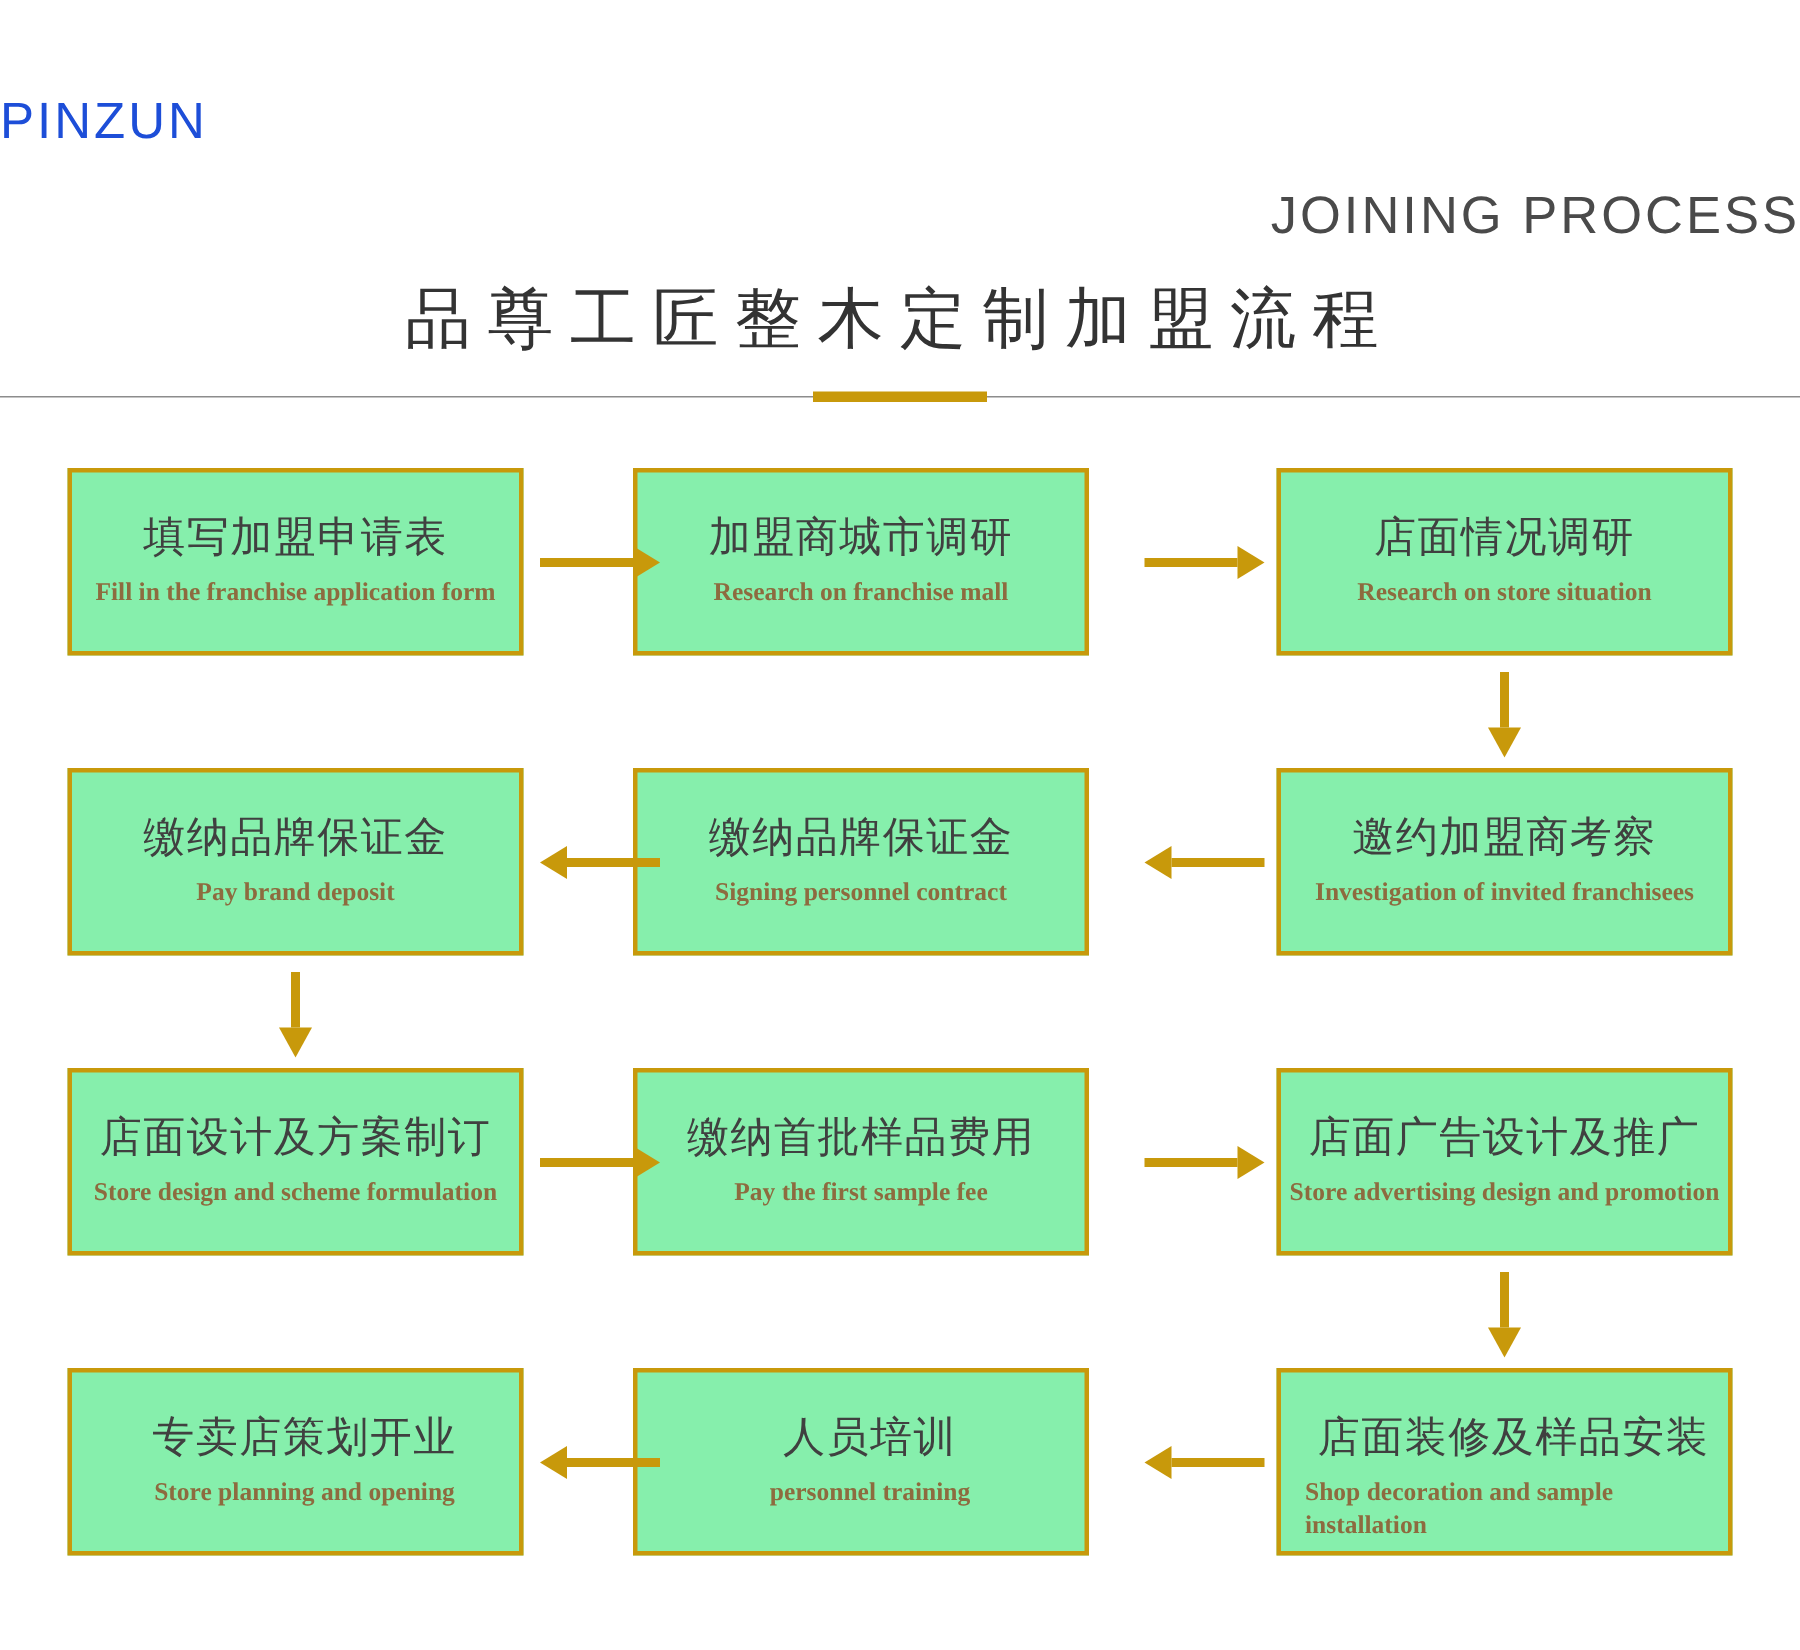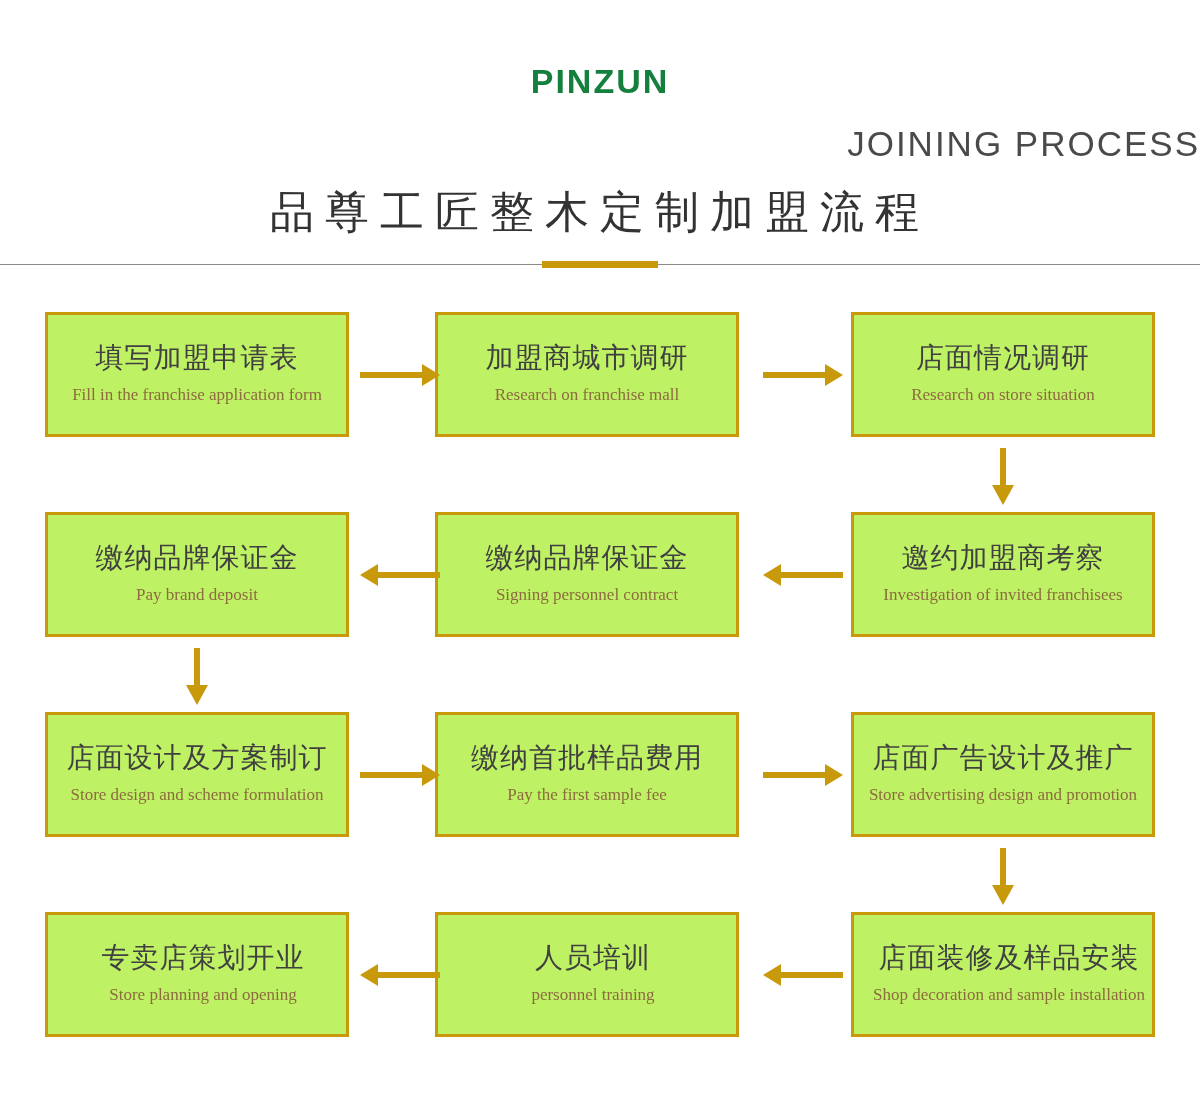--- a/index.html
+++ b/index.html
@@ -10,25 +10,25 @@
     height: 1100px;
     background: #ffffff;
     font-family: "Liberation Sans", sans-serif;
     overflow: hidden;
   }
 
   
   .brand {
     position: absolute;
     top: 62px; left: 0; width: 100%;
-    text-align: center;
+    text-align: left;
     font-size: 34px;
-    font-weight: bold;
+    font-weight: normal;
     letter-spacing: 2px;
-    color: #15803d;
+    color: #1d4ed8;
   }
   .subtitle-en {
     position: absolute;
     top: 124px; left: 0; width: 100%;
     text-align: right;
     font-size: 35px;
     font-weight: 300;
     letter-spacing: 2px;
     color: #4a4a4a;
   }
@@ -55,43 +55,44 @@
     width: 116px; height: 7px;
     background: #c8990b;
   }
 
   
   .box {
     position: absolute;
     width: 304px;
     height: 125px;
     border: 3px solid #c8990b;
-    background: #bef264;
+    background: #86efac;
     display: flex;
     flex-direction: column;
     align-items: center;
     padding: 24px 4px 0 4px;
   }
   .box .cn {
     font-size: 28px;
     color: #404040;
     line-height: 38px;
     white-space: nowrap;
     letter-spacing: 1px;
   }
   .box .en {
     margin-top: 7px;
     font-family: "Liberation Serif", serif;
     font-size: 17px;
     line-height: 22px;
     color: #8d6b3f;
-  }
-
-  
-  .c0 { left: 45px; }  .c1 { left: 435px; }  .c2 { left: 851px; }
+    font-weight: bold;
+  }
+
+  
+  .c0 { left: 45px; }  .c1 { left: 422px; }  .c2 { left: 851px; }
   .r0 { top: 312px; }  .r1 { top: 512px; }   .r2 { top: 712px; }  .r3 { top: 912px; padding-left: 16px; }
 
   
   .h-arrow {
     position: absolute;
     width: 80px; height: 22px;
     display: flex;
     align-items: center;
   }
   .h-arrow .shaft { width: 62px; height: 6px; background: #c8990b; }

